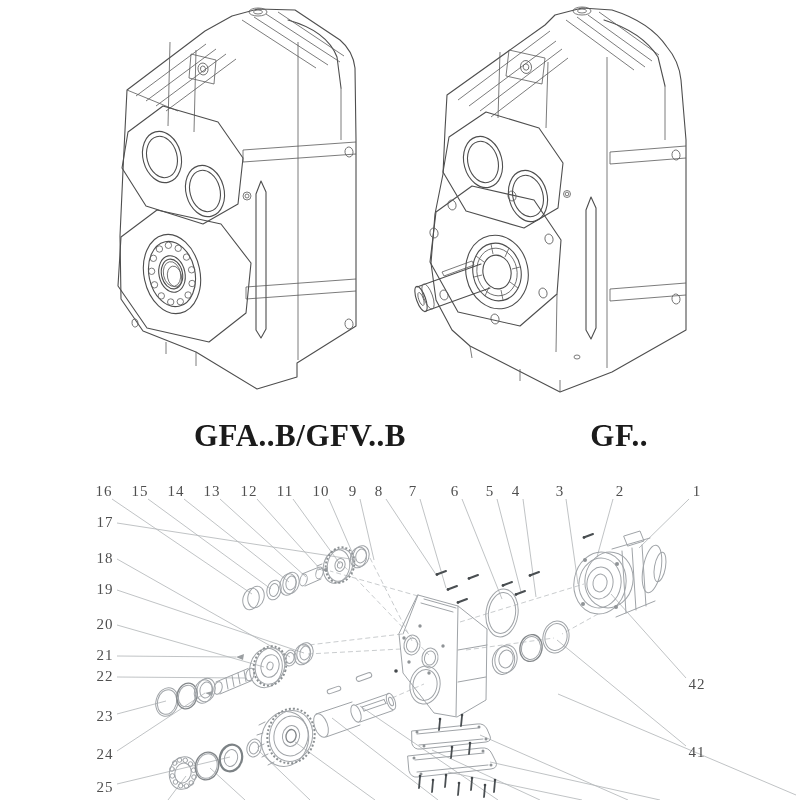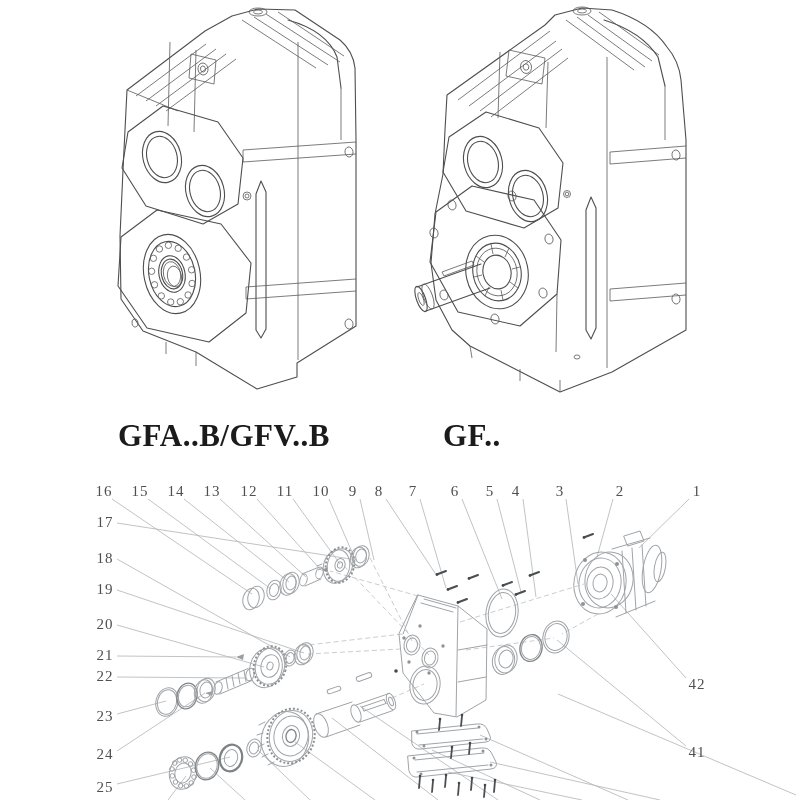--- a/index.html
+++ b/index.html
@@ -1,21 +1,21 @@
 <!DOCTYPE html>
 <html><head>
 <meta charset="utf-8">
 <style>
   html,body{margin:0;padding:0;background:#ffffff;}
   .stage{position:relative;width:800px;height:800px;background:#ffffff;overflow:hidden;
          font-family:"Liberation Serif",serif;}
   .stage svg{position:absolute;left:0;top:0;}
   .model-label{position:absolute;top:418px;height:36px;line-height:36px;
        font-family:"Liberation Serif",serif;font-weight:700;font-size:31px;color:#1b1b1b;
-       text-align:left;letter-spacing:.5px;white-space:nowrap;}
+       text-align:right;letter-spacing:.5px;white-space:nowrap;}
   .model-label.left{left:118px;width:288px;}
   .model-label.right{left:443px;width:205px;font-family:Liberation Serif, serif;}
   
   .dwg{stroke:#4e4e4e;stroke-width:1.1;fill:none;stroke-linejoin:round;stroke-linecap:round;}
   .dwg-thin{stroke:#5a5a5a;stroke-width:.8;fill:none;}
   .exp{stroke:#a0a4a8;stroke-width:1;fill:none;stroke-linejoin:round;stroke-linecap:round;}
   .exp-dark{stroke:#84888b;stroke-width:1.4;fill:none;}
   .exp-heavy{stroke:#7c8285;stroke-width:2.2;fill:none;}
   .teeth{stroke:#8b9093;stroke-width:2;fill:none;stroke-dasharray:2 2;}
   .stud{stroke:#4a4f52;stroke-width:2;fill:none;stroke-linecap:round;}

